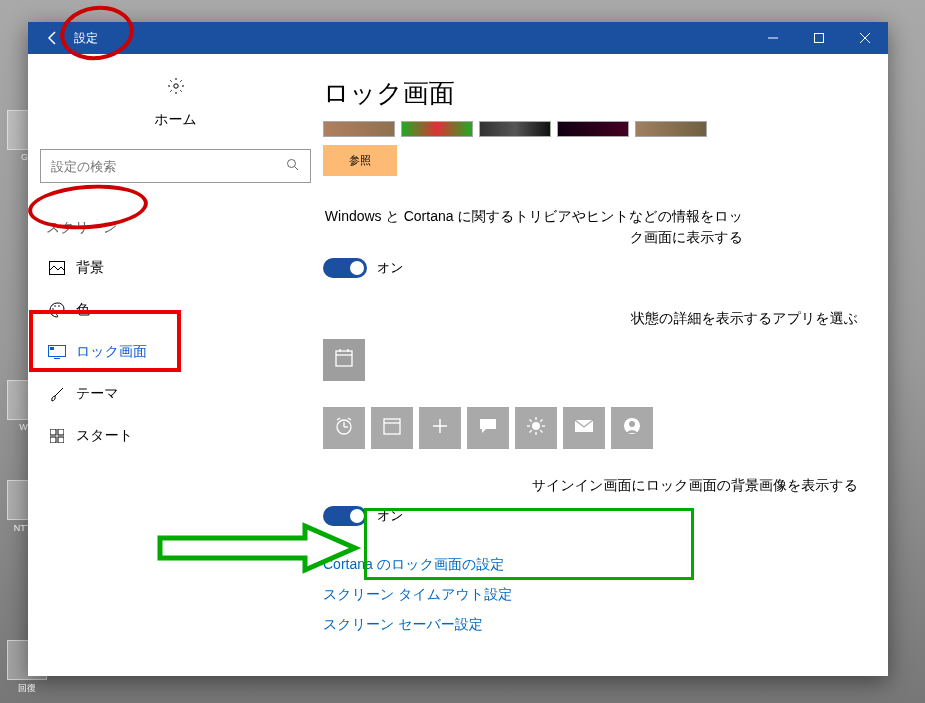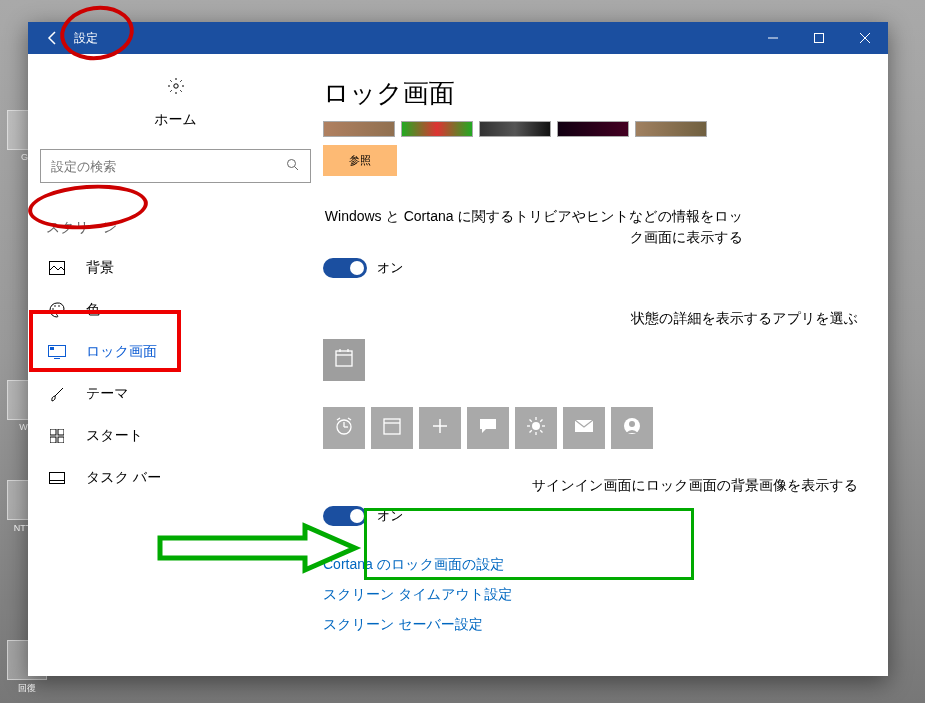--- a/index.html
+++ b/index.html
@@ -25,21 +25,21 @@
     .win-controls .ctl { width: 46px; height: 32px; display:flex; align-items:center; justify-content:center; cursor:pointer; }
     
     .body { flex: 1; display: flex; overflow: hidden; }
     
     .sidebar { width: 295px; padding: 18px 8px 0 8px; flex-shrink:0; }
     .home-row { display:flex; align-items:center; gap: 14px; padding: 6px 10px; font-size: 14px; color:#000; cursor:pointer;flex-direction:column; }
     .gear-svg { width:16px; height:16px; }
     .search-box { margin: 14px 4px 0 4px; border: 1px solid #999; height: 34px; display:flex; align-items:center; padding: 0 10px; justify-content:center; color:#666; font-size:13px; }
     .search-box input { border:none; outline:none; width:100%; font-size:13px; color:#666; }
     .section-label { margin: 36px 0 10px 10px; color:#666; font-size:14px; }
-    .nav-item { display:flex; align-items:center; gap: 20px; padding: 12px 12px; font-size:14px; color:#000; cursor:pointer; }
+    .nav-item { display:flex; align-items:center; gap: 10px; padding: 12px 12px; font-size:14px; color:#000; cursor:pointer; }
     .nav-item.selected { color:#0b5bd3; }
     .nav-item .ico { width:18px; height:18px; display:flex; align-items:center; justify-content:center; }
     
     .content { flex:1; padding: 22px 30px 0 0; overflow-y:auto; }
     .page-title { font-size: 26px; font-weight: 400; margin-bottom: 10px; }
     .thumbs { display:flex; gap: 6px; margin-bottom: 8px; }
     .thumb { width: 72px; height: 16px; background: linear-gradient(90deg,#8a6,#b95,#79a); border:1px solid #aaa; }
     .thumb.t1{background:linear-gradient(90deg,#b08060,#907050);}
     .thumb.t2{background:linear-gradient(90deg,#2a2,#d33,#2a2);}
     .thumb.t3{background:linear-gradient(90deg,#333,#555,#111);}
@@ -165,29 +165,20 @@
       <div class="nav-item">
         <span class="ico">
             <svg width="14" height="14" viewBox="0 0 14 14">
               <rect x="0" y="0" width="6" height="6" stroke="#000" fill="none"></rect>
               <rect x="8" y="0" width="6" height="6" stroke="#000" fill="none"></rect>
               <rect x="0" y="8" width="6" height="6" stroke="#000" fill="none"></rect>
               <rect x="8" y="8" width="6" height="6" stroke="#000" fill="none"></rect>
             </svg>
           </span>
         <span>スタート</span>
-      </div>
-      <div class="nav-item">
-        <span class="ico">
-            <svg width="16" height="12" viewBox="0 0 16 12">
-              <rect x="0.5" y="0.5" width="15" height="11" stroke="#000" fill="none"></rect>
-              <rect x="0.5" y="8.5" width="15" height="3" stroke="#000" fill="none"></rect>
-            </svg>
-          </span>
-        <span>タスク バー</span>
       </div>
     </div>
 
     <div class="content">
       <h1 class="page-title">ロック画面</h1>
       <div class="thumbs">
         <div class="thumb t1"></div>
         <div class="thumb t2"></div>
         <div class="thumb t3"></div>
         <div class="thumb t4"></div>

